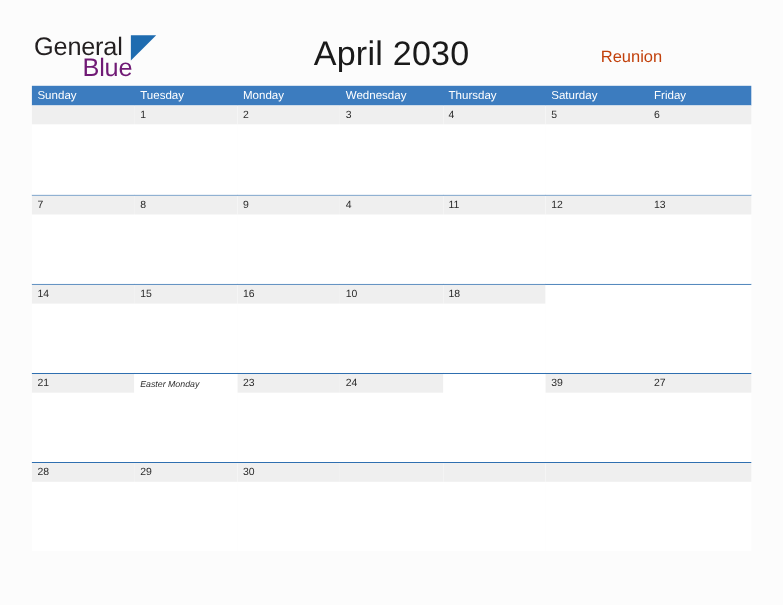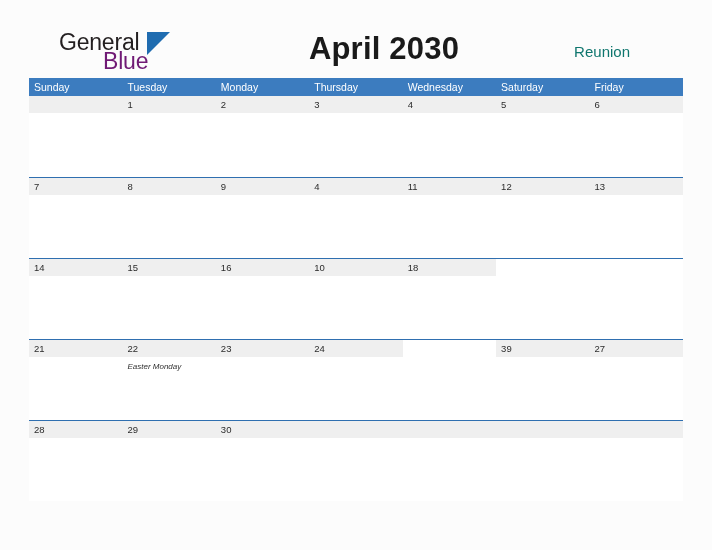--- a/index.html
+++ b/index.html
@@ -15,21 +15,20 @@
     position: relative;
   }
 
   
   .page-header {
     position: absolute;
     left: 0;
     top: 0;
     width: 632px;
     height: 78px;
-    margin-left: 28px;
   }
 
   .logo {
     position: absolute;
     left: 31px;
     top: 30px;
     width: 180px;
     height: 44px;
   }
   .logo-general {
@@ -61,45 +60,46 @@
   }
 
   .month-title {
     position: absolute;
     left: 0;
     top: 31px;
     width: 712px;
     text-align: center;
     font-size: 31px;
     color: #1a1a1a;
-    font-weight: bold;
+    font-weight: normal;
     letter-spacing: 0.2px;
   }
 
   .locale-label {
     position: absolute;
     right: 30px;
     top: 43px;
     font-size: 15px;
-    color: #0f766e;
+    color: #c2410c;
   }
 
   
   .calendar {
     position: absolute;
     left: 29px;
     top: 78px;
     width: 654px;
   }
 
   .weekday-row {
     display: flex;
     width: 100%;
     background: #3c7cbf;
     height: 18px;
+    justify-content: center;
   }
   .weekday-cell {
     flex: 1 1 0;
     color: #ffffff;
     font-size: 10.5px;
     line-height: 18px;
     padding-left: 5px;
     box-sizing: border-box;
     white-space: nowrap;
     overflow: hidden;
@@ -162,22 +162,22 @@
 
   <div class="locale-label">Reunion</div>
 
 </div>
 
 <div class="calendar">
   <div class="weekday-row">
       <div class="weekday-cell">Sunday</div>
       <div class="weekday-cell">Tuesday</div>
       <div class="weekday-cell">Monday</div>
+      <div class="weekday-cell">Wednesday</div>
       <div class="weekday-cell">Thursday</div>
-      <div class="weekday-cell">Wednesday</div>
       <div class="weekday-cell">Saturday</div>
       <div class="weekday-cell">Friday</div>
     </div>
   <div class="weeks-container">
       <div class="week-row">
         <div class="day-cell">
           <div class="day-band">
             <span class="day-number"></span>
           </div>
           <div class="day-events"></div>
@@ -302,23 +302,20 @@
         </div>
       </div>
       <div class="week-row">
         <div class="day-cell">
           <div class="day-band">
             <span class="day-number">21</span>
           </div>
           <div class="day-events"></div>
         </div>
         <div class="day-cell">
-          <div class="day-band">
-            <span class="day-number">22</span>
-          </div>
           <div class="day-events">
             <div class="event-item">Easter Monday</div>
           </div>
         </div>
         <div class="day-cell">
           <div class="day-band">
             <span class="day-number">23</span>
           </div>
           <div class="day-events"></div>
         </div>

